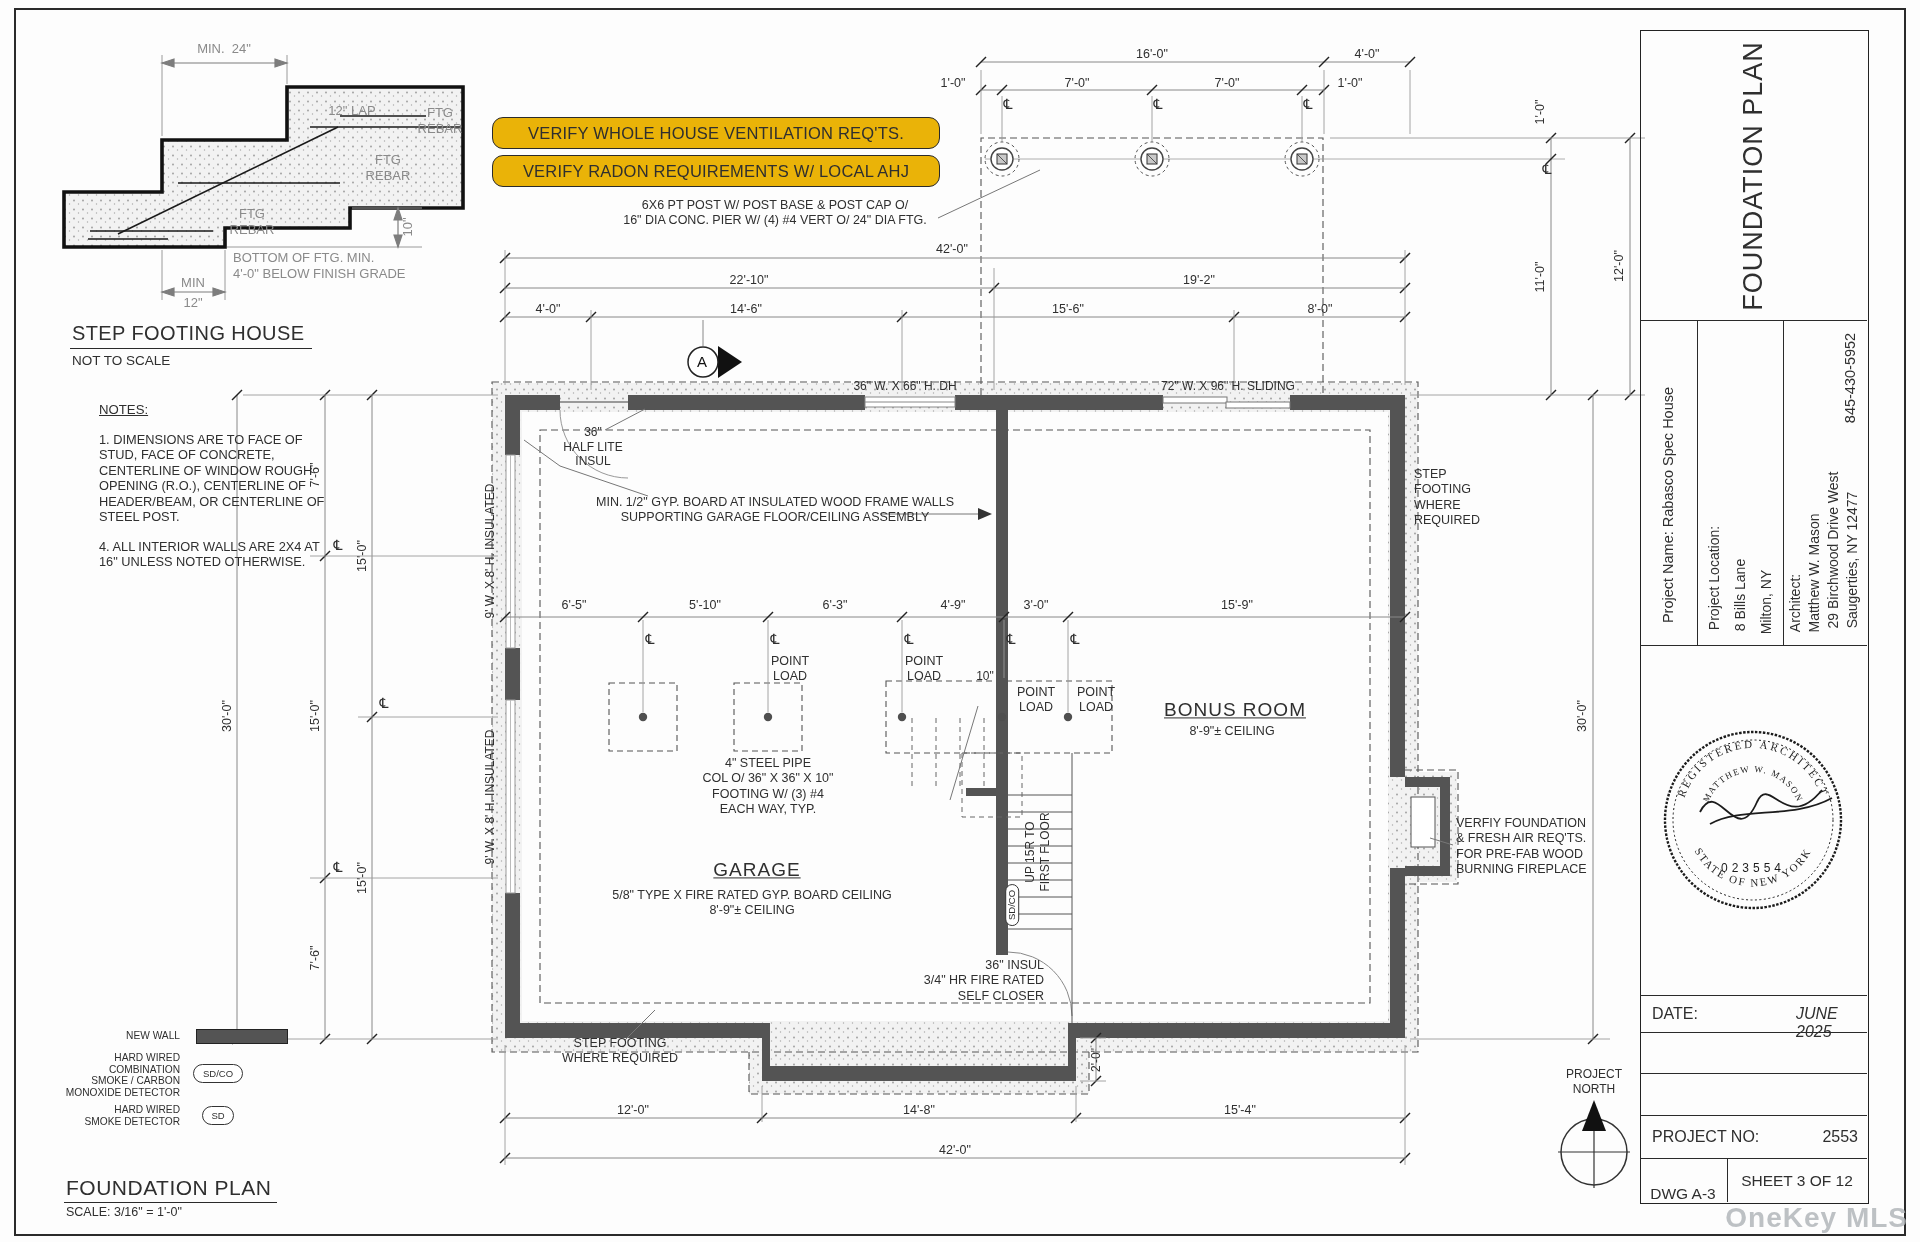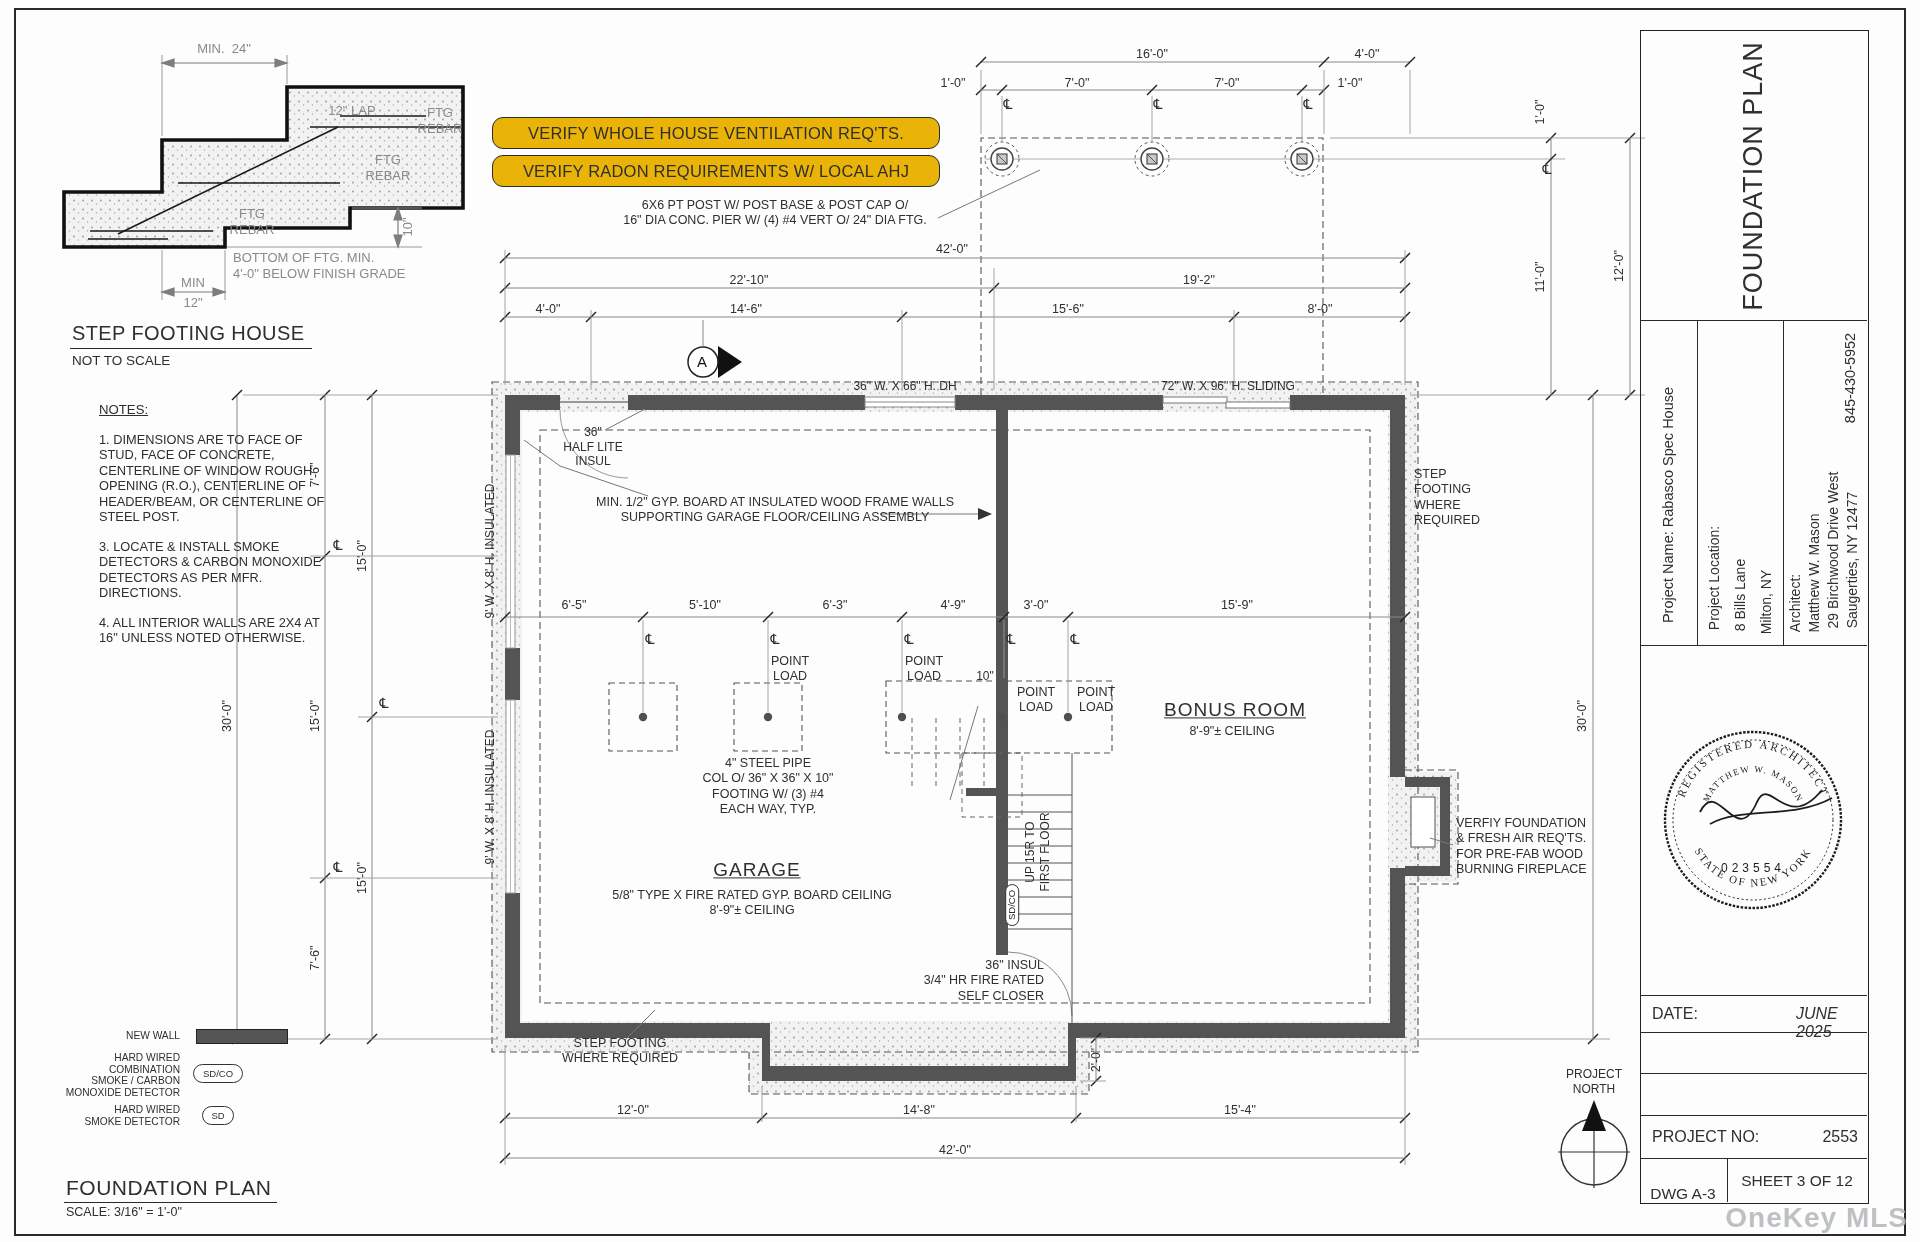--- a/index.html
+++ b/index.html
@@ -309,21 +309,20 @@
   <div class="callout abs" id="callout-vent" style="left:492px;top:117px;width:446px;height:30px;">VERIFY WHOLE HOUSE VENTILATION REQ'TS.</div>
   <div class="callout abs" id="callout-radon" style="left:492px;top:155px;width:446px;height:30px;">VERIFY RADON REQUIREMENTS W/ LOCAL AHJ</div>
 
   <div class="abs" id="detail-title">STEP FOOTING HOUSE</div>
   <div class="abs" id="detail-sub">NOT TO SCALE</div>
 
   <div class="abs" id="notes">
     <div class="hd">NOTES:</div>
     <div id="notes-items">
         <p>1.  DIMENSIONS ARE TO FACE OF STUD, FACE OF CONCRETE, CENTERLINE OF WINDOW ROUGH OPENING (R.O.), CENTERLINE OF HEADER/BEAM, OR CENTERLINE OF STEEL POST.</p>
-        <p>3.  LOCATE &amp; INSTALL SMOKE DETECTORS &amp; CARBON MONOXIDE DETECTORS AS PER MFR. DIRECTIONS.</p>
         <p>4.  ALL INTERIOR WALLS ARE 2X4 AT 16" UNLESS NOTED OTHERWISE.</p>
       </div>
   </div>
 
   <div id="labels-layer">
       <div class="lbl" style="left: 224px; top: 49px; transform: translate(-50%, -50%) rotate(0deg); font-size: 13px; color: rgb(138, 138, 138);">MIN.  24"</div>
       <div class="lbl" style="left: 352px; top: 111px; transform: translate(-50%, -50%) rotate(0deg); font-size: 13px; color: rgb(138, 138, 138);">12" LAP</div>
       <div class="lbl" style="left: 440px; top: 121px; transform: translate(-50%, -50%) rotate(0deg); font-size: 13px; color: rgb(138, 138, 138);">FTG
 REBAR</div>
       <div class="lbl" style="left: 388px; top: 168px; transform: translate(-50%, -50%) rotate(0deg); font-size: 13px; color: rgb(138, 138, 138);">FTG

